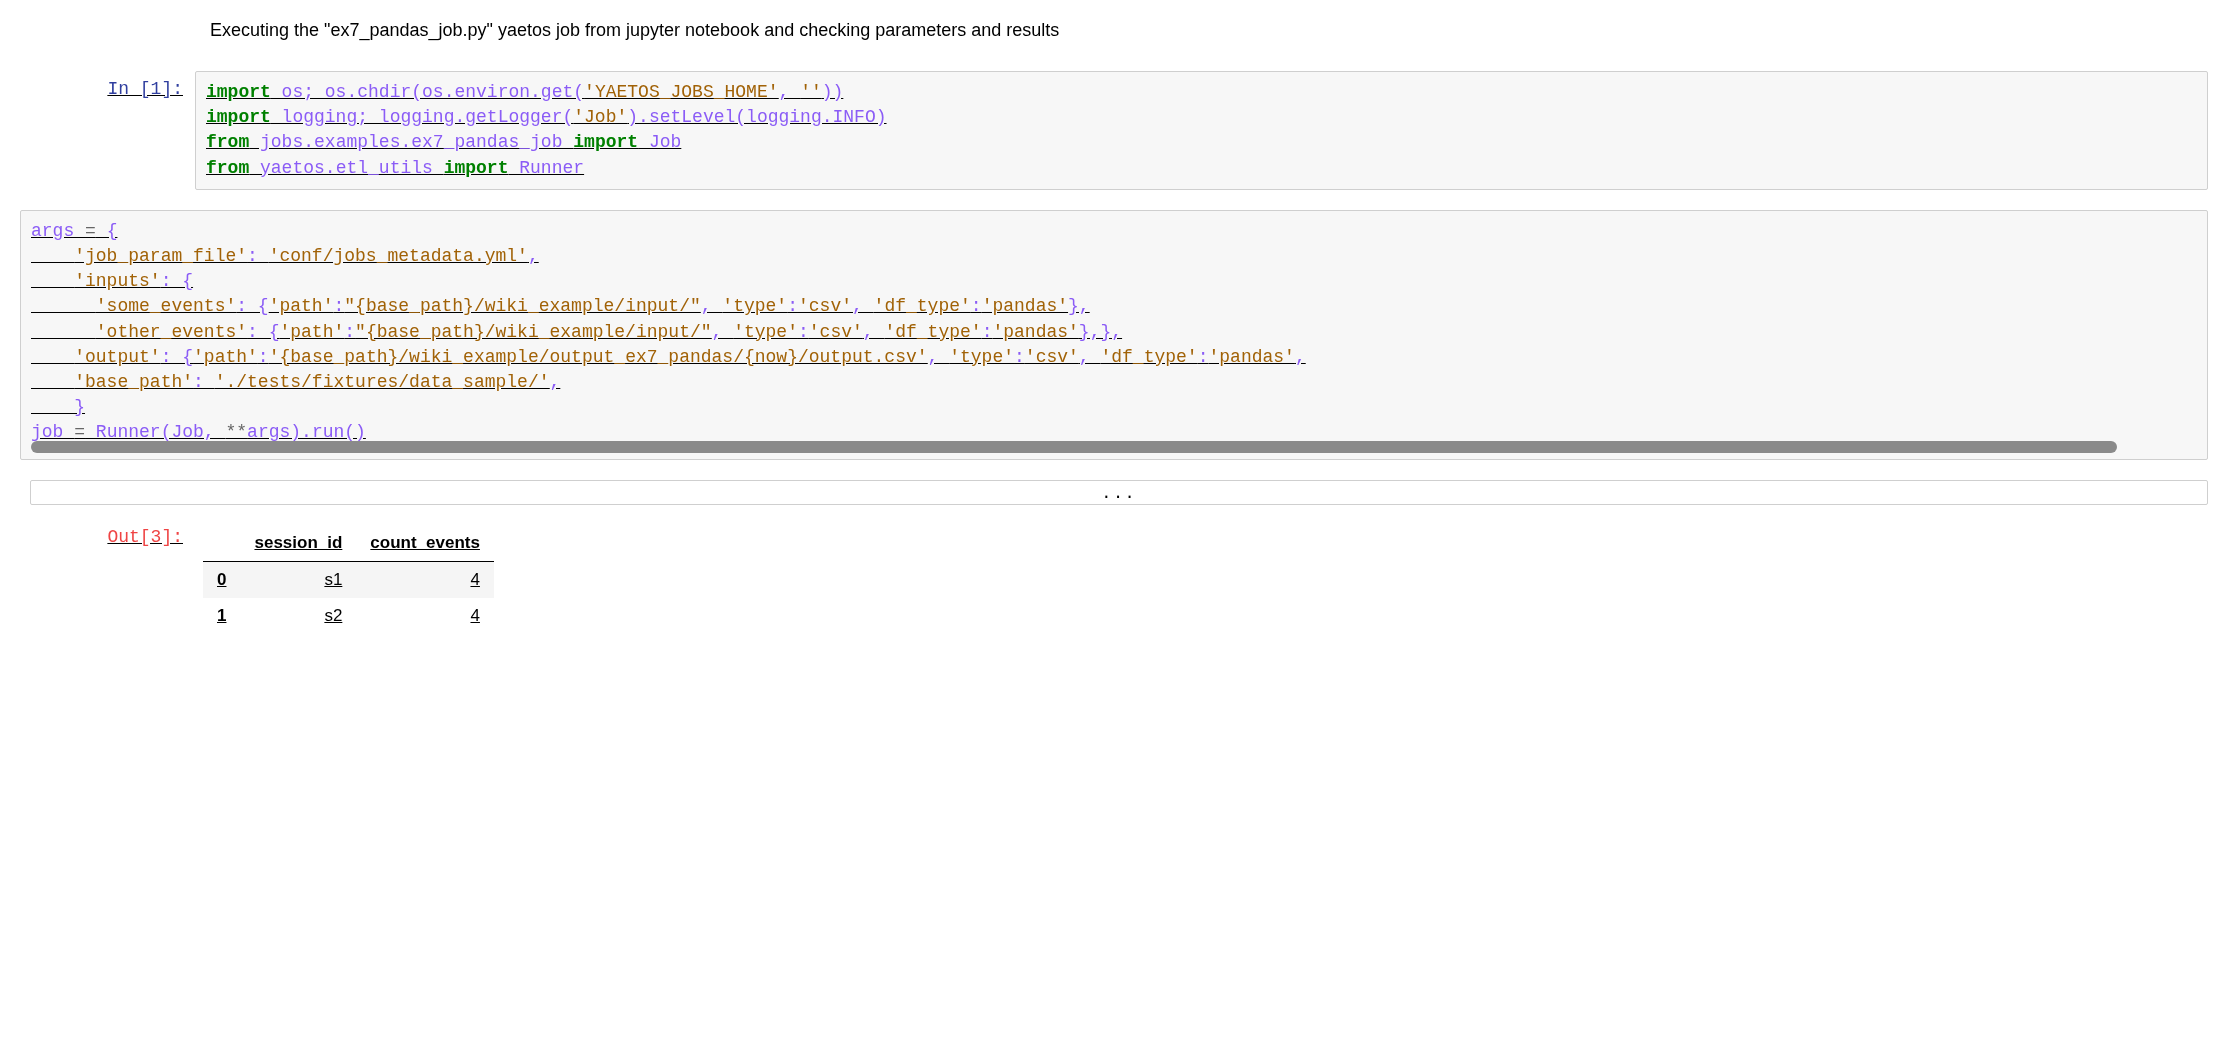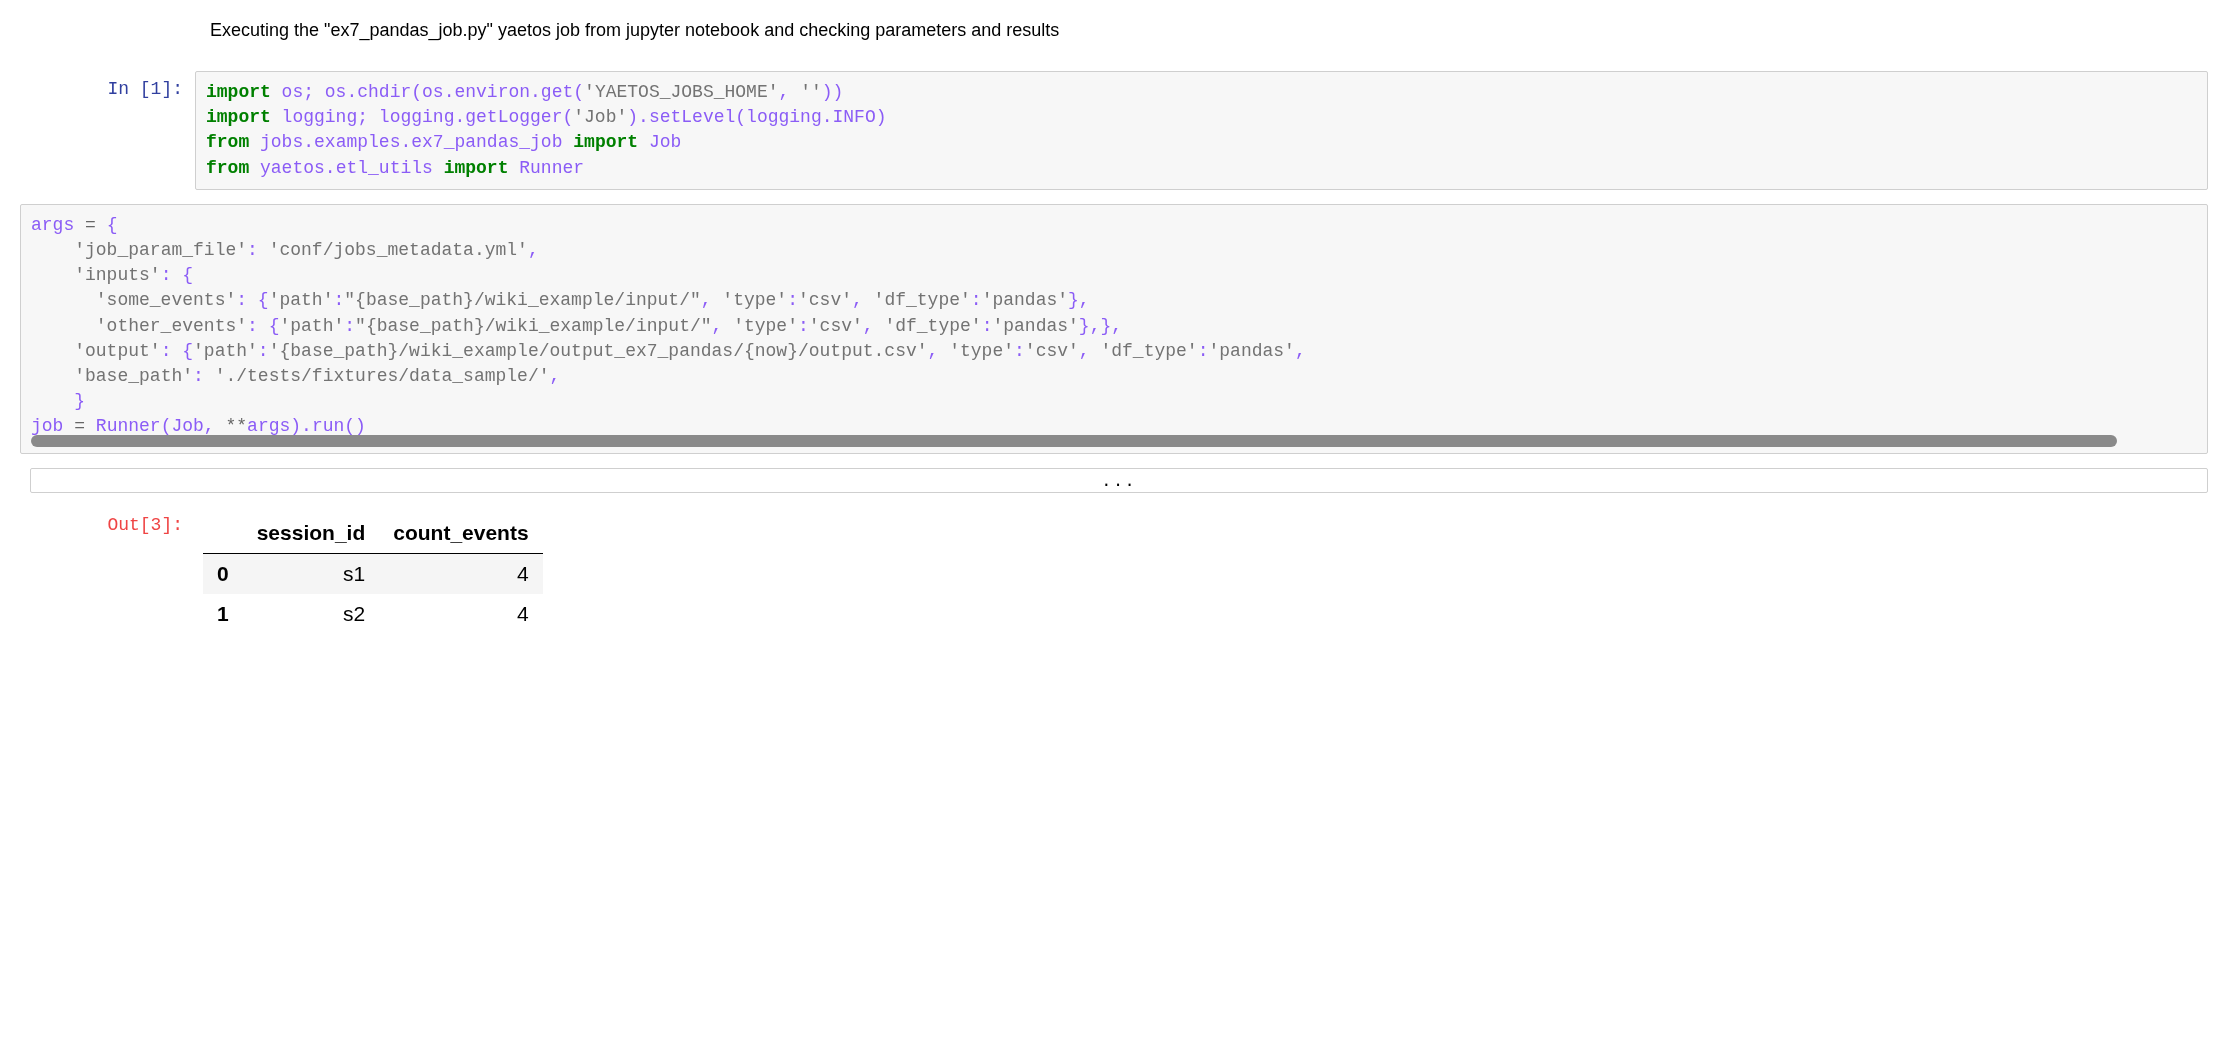--- a/index.html
+++ b/index.html
@@ -19,21 +19,22 @@
       font-weight: 700;
       margin: 0 0 16px 190px;
     }
     .subtitle {
       font-size: 18px;
       margin: 0 0 30px 190px;
       color: #000;
     }
     .cell {
       display: flex;
-      margin-bottom: 14px;
+      margin-bottom: 20px;
+      text-decoration: underline;
     }
     .prompt {
       width: 175px;
       text-align: right;
       padding-right: 12px;
       padding-top: 8px;
       font-family: "SFMono-Regular", Consolas, "Liberation Mono", Menlo, monospace;
       font-size: 18px;
       flex-shrink: 0;
     }
@@ -75,21 +76,21 @@
       border: 1px solid #cfcfcf;
       border-radius: 2px;
       text-align: center;
       font-family: monospace;
       font-size: 16px;
       padding: 2px 0;
       letter-spacing: 2px;
     }
     table.df {
       border-collapse: collapse;
-      font-size: 21px;
+      font-size: 17px;
       margin-left: 8px;
     }
     table.df th {
       font-weight: 700;
       text-align: right;
       padding: 8px 14px;
       border-bottom: 1px solid #000;
     }
     table.df td {
       text-align: right;
@@ -99,21 +100,21 @@
       font-weight: 700;
       text-align: right;
       padding-right: 14px;
     }
     table.df tbody tr:nth-child(odd) {
       background: #f5f5f5;
     }
     .kw { color: #008000; font-weight: 700; text-align: right; }
     .nm { color: #8b5cf6; }
     .op { color: #666; }
-    .str { color: #737373; }
+    .str { color: #a16207; }
   </style>
 </head>
 <body>
 
 <div class="notebook">
   <p class="subtitle">Executing the "ex7_pandas_job.py" yaetos job from jupyter notebook and checking parameters and results</p>
 
   <div class="cell">
     <div class="prompt prompt-in">In [1]:</div>
     <div class="code-area"><span class="kw">import</span><span class="nm"> os; os.chdir(os.environ.get(</span><span class="str">'YAETOS_JOBS_HOME'</span><span class="nm">, </span><span class="str">''</span><span class="nm">))

